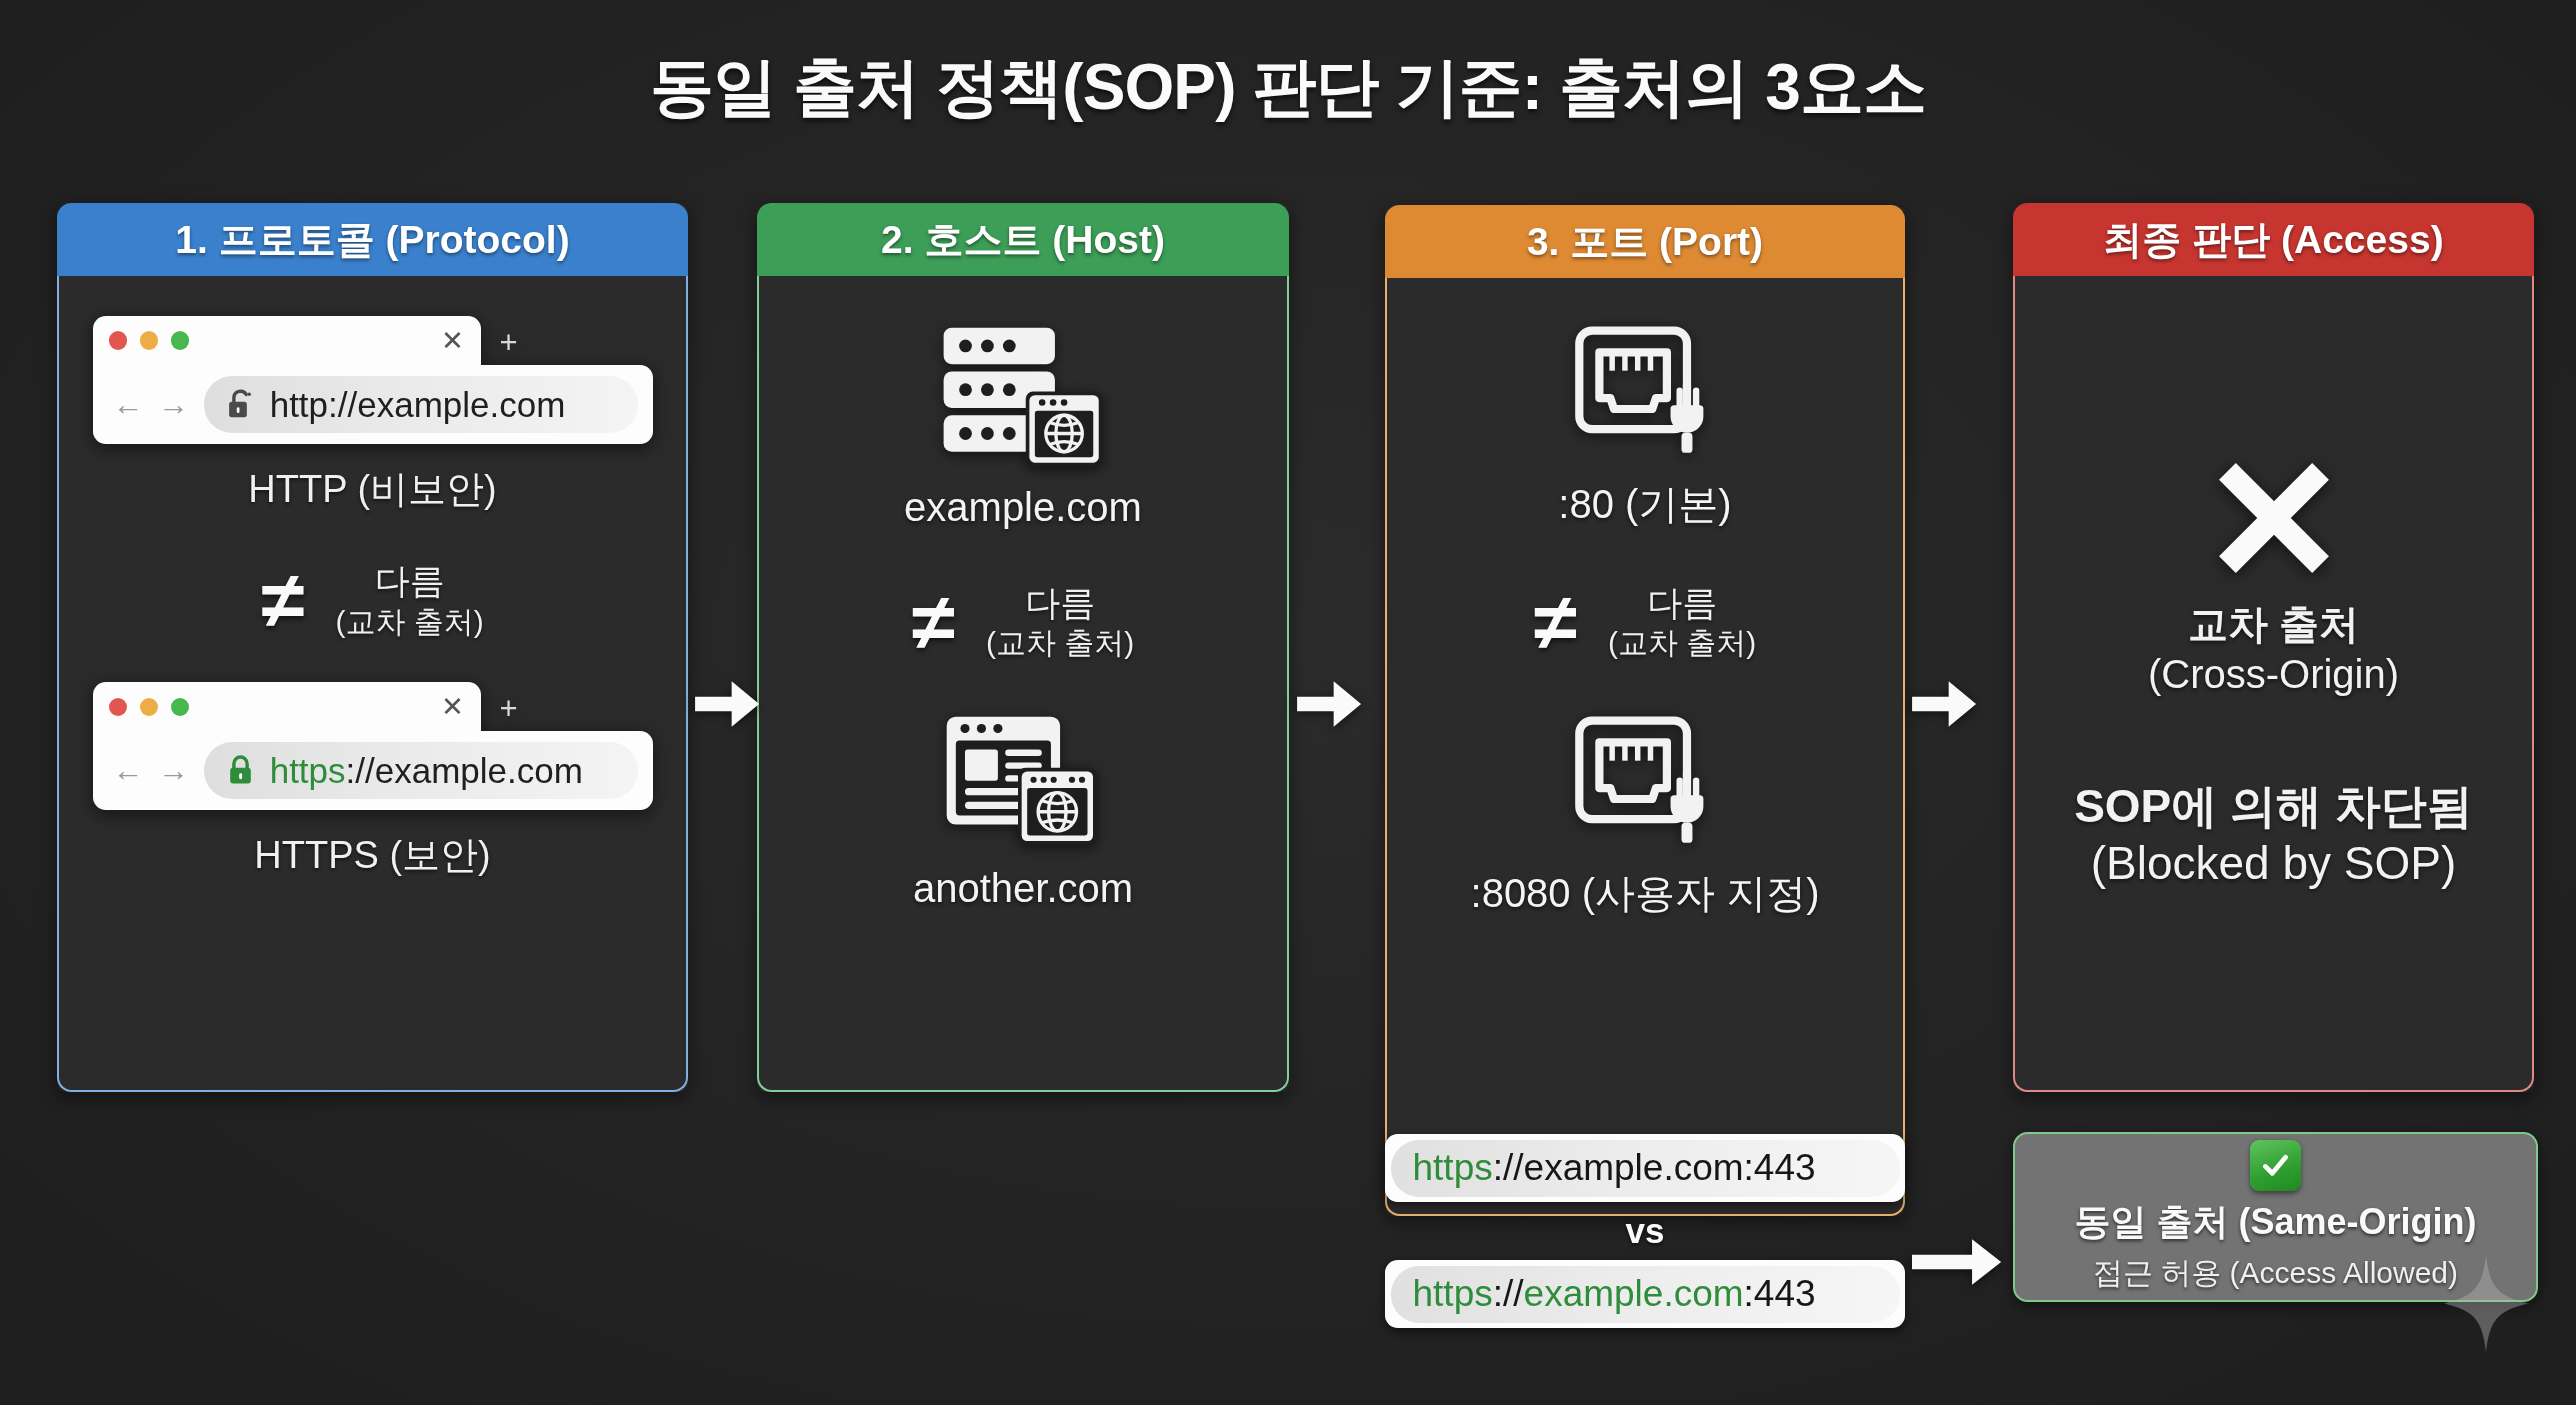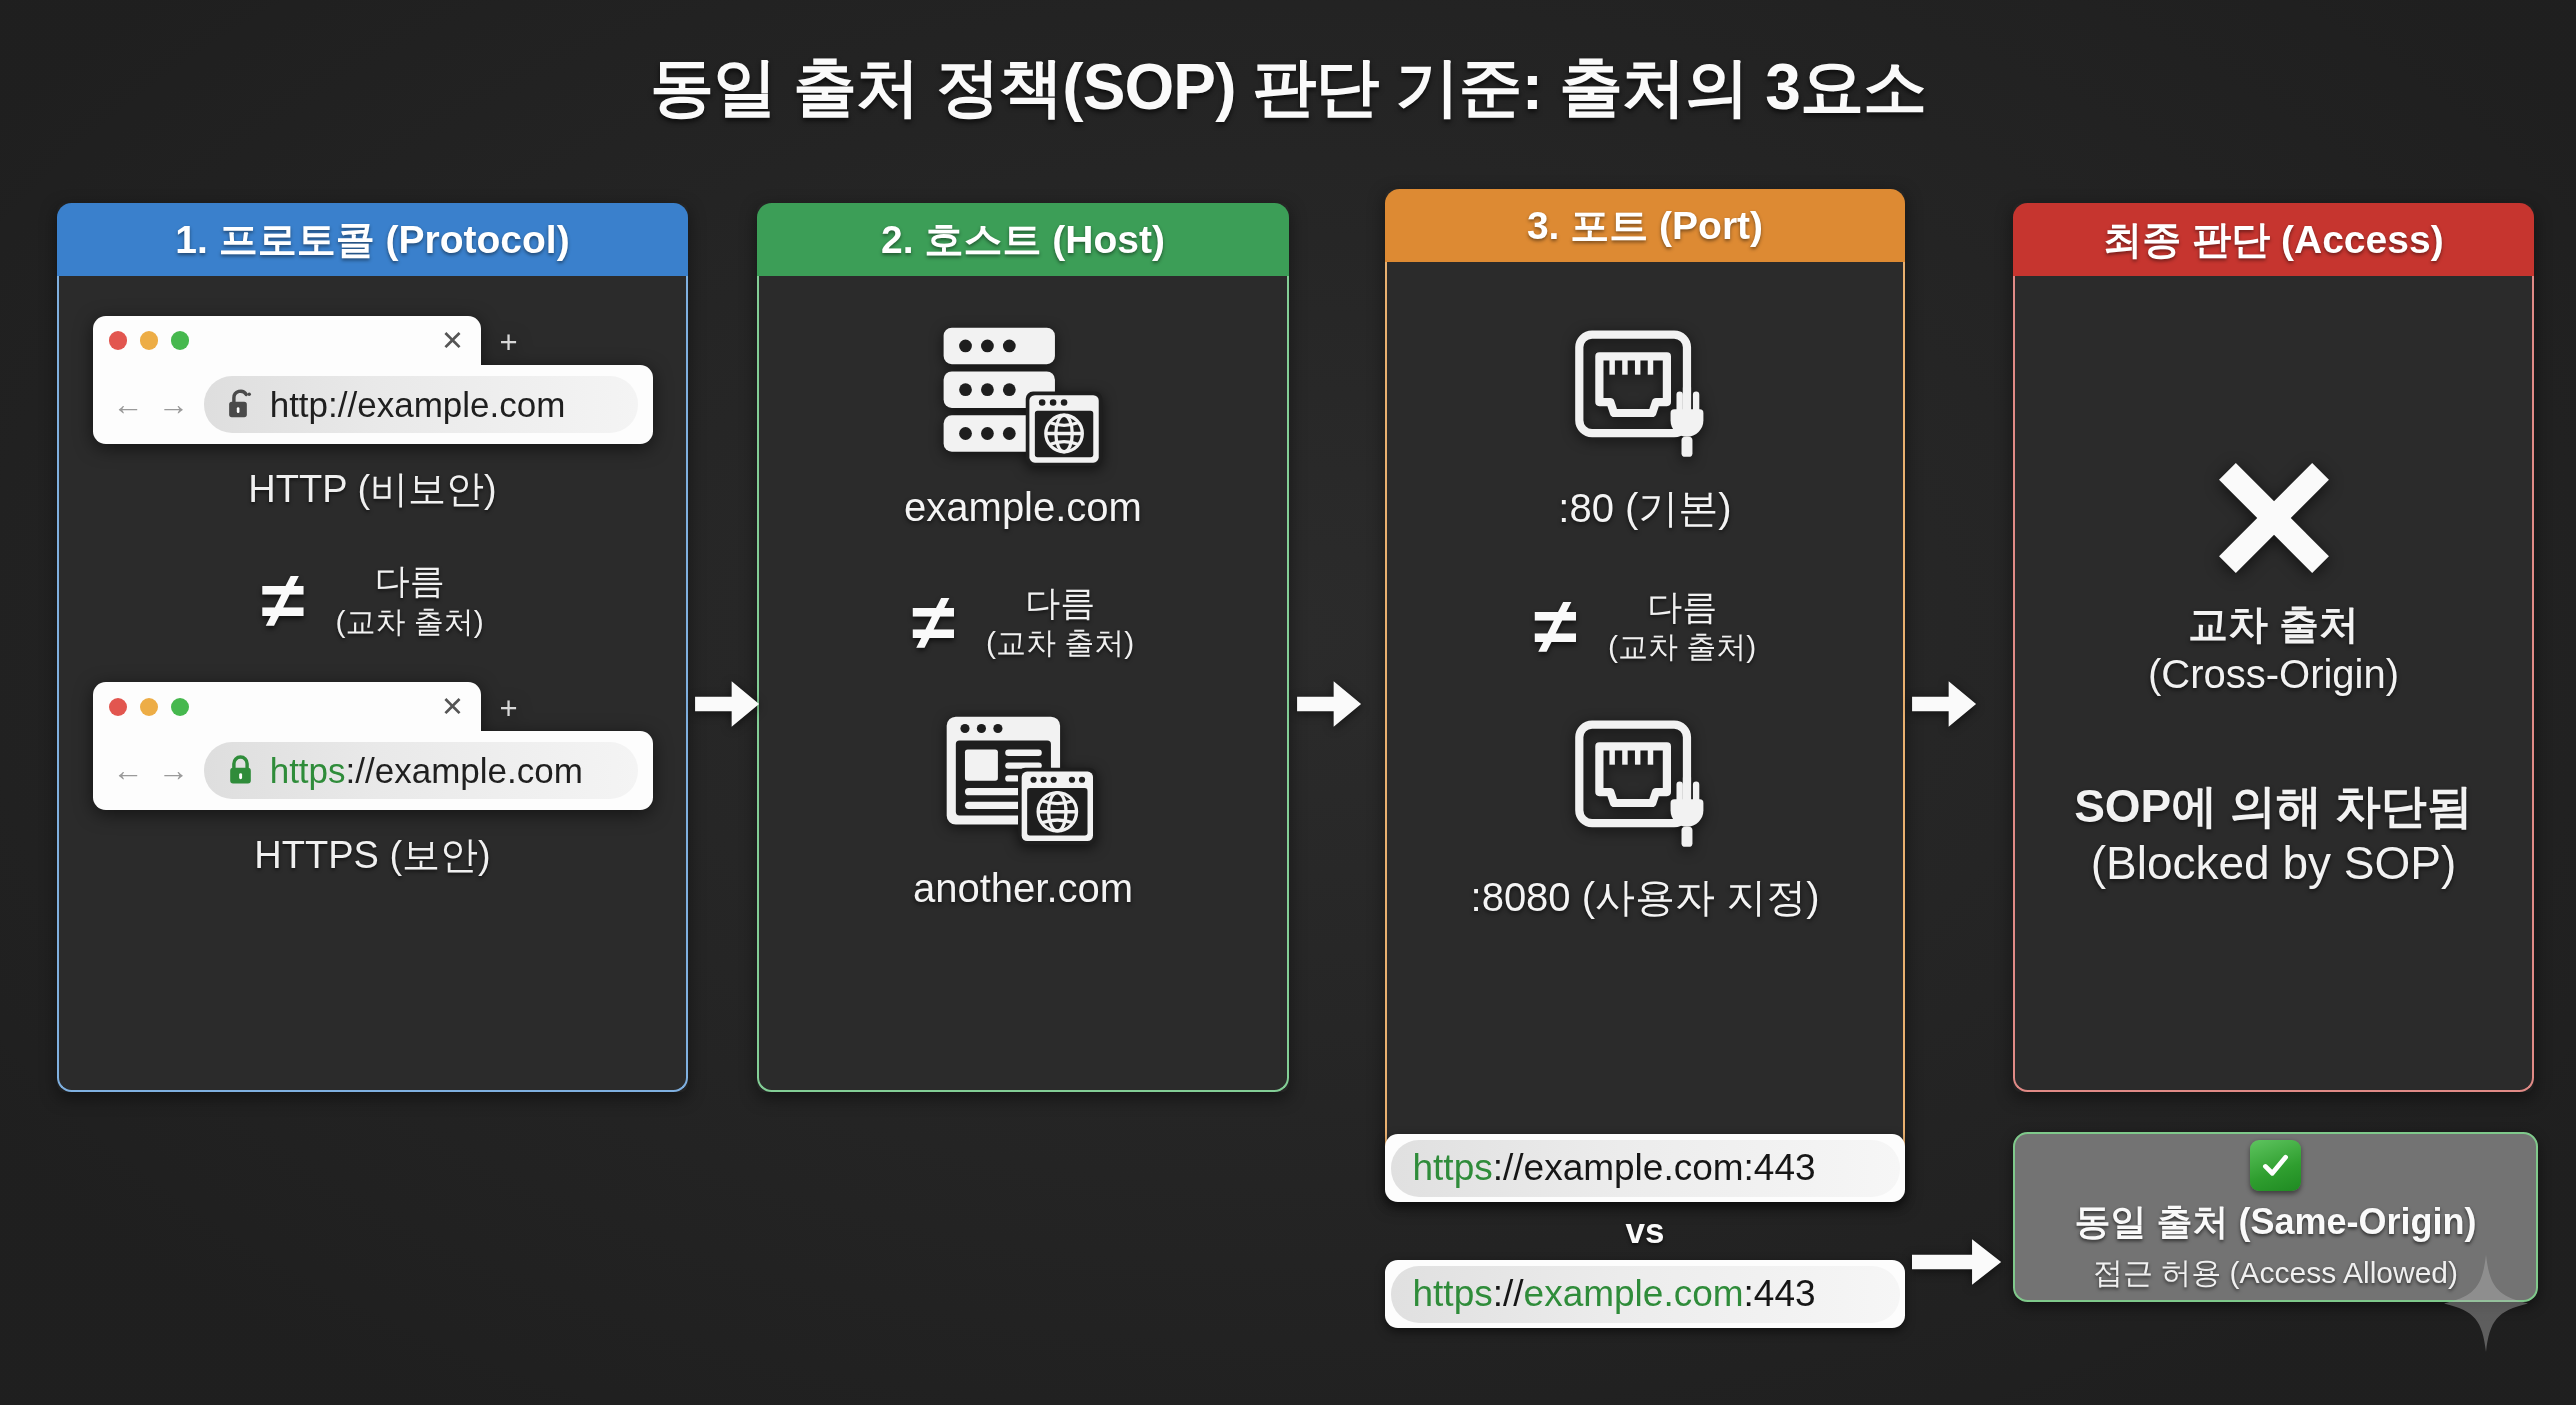--- a/index.html
+++ b/index.html
@@ -45,21 +45,21 @@
     border-width:0 2.7px 2.7px 2.7px;
     border-bottom-left-radius:14.6px;border-bottom-right-radius:14.6px;
     height:calc(100% - 73px);
     display:flex;flex-direction:column;align-items:center;
     box-sizing:border-box;
   }
 
   
   #card-protocol{left:57px;  top:203px; width:631px;  height:889px;}
   #card-host    {left:757px; top:203px; width:532px;  height:889px;}
-  #card-port    {left:1385px;top:189px; width:520px;  height:1011px;}
+  #card-port    {left:1385px;top:205px; width:520px;  height:1011px;}
   #card-result  {left:2013px;top:203px; width:521px;  height:889px;}
 
   
   .browser{
     width:560px;
     filter:drop-shadow(0 4.6px 9.1px rgba(0,0,0,.55));
   }
   .browser .tabbar{
     display:flex;align-items:center;
     height:49px;width:388px;
@@ -342,21 +342,21 @@
           <path d="M110 120 Q127 114 144 120"></path>
         </g>
       </svg>
     </div>
     <div class="icon-caption">another.com</div>
   </div>
 </div>
 
 <div class="card" id="card-port">
   <div class="card-head" style="background:#dd8a33;">3. 포트 (Port)</div>
-  <div class="card-body" style="border-color:#e9b06f;justify-content:flex-start;padding-top:67px;">
+  <div class="card-body" style="border-color:#e9b06f;justify-content:flex-start;padding-top:47px;">
 
     <div class="icon-wrap">
       <svg width="146" height="137" viewBox="0 0 160 150">
         <rect x="8" y="6" width="118" height="108" rx="14" fill="none" stroke="#f2f2f2" stroke-width="9"></rect>
         <path d="M30 30 H104 V80 L92 80 L88 92 L46 92 L42 80 L30 80 Z" fill="none" stroke="#f2f2f2" stroke-width="9" stroke-linejoin="round"></path>
         <g stroke="#f2f2f2" stroke-width="6">
           <line x1="44" y1="32" x2="44" y2="50"></line>
             <line x1="58" y1="32" x2="58" y2="50"></line>
           <line x1="72" y1="32" x2="72" y2="50"></line>
             <line x1="86" y1="32" x2="86" y2="50"></line>

